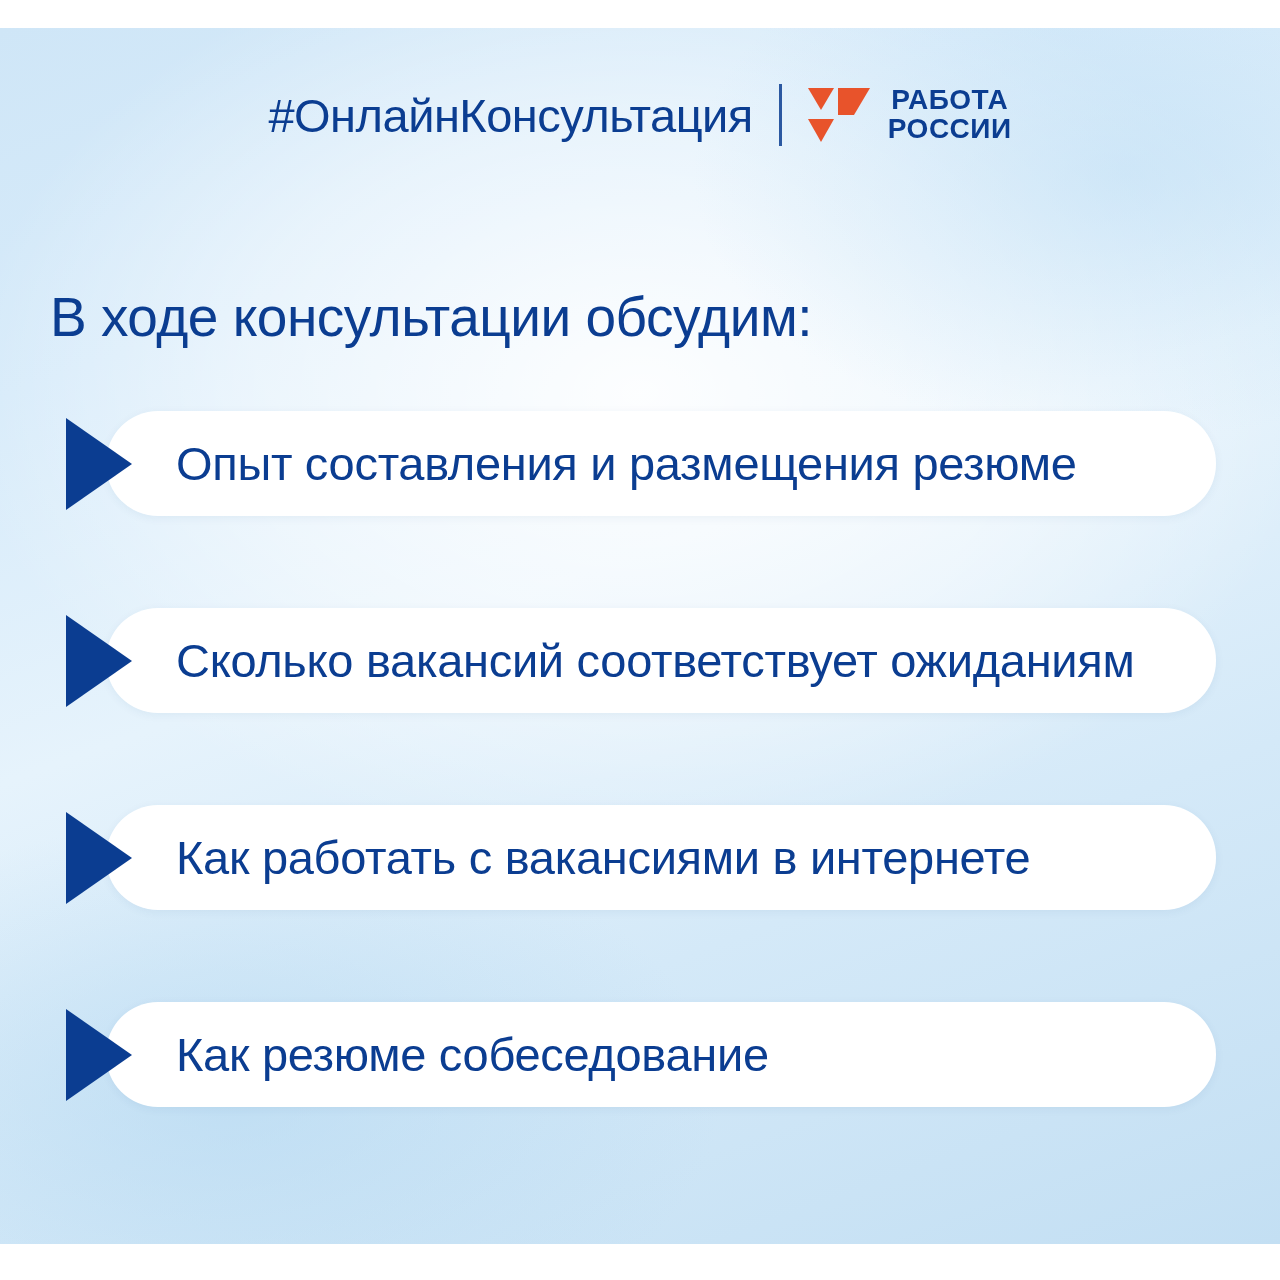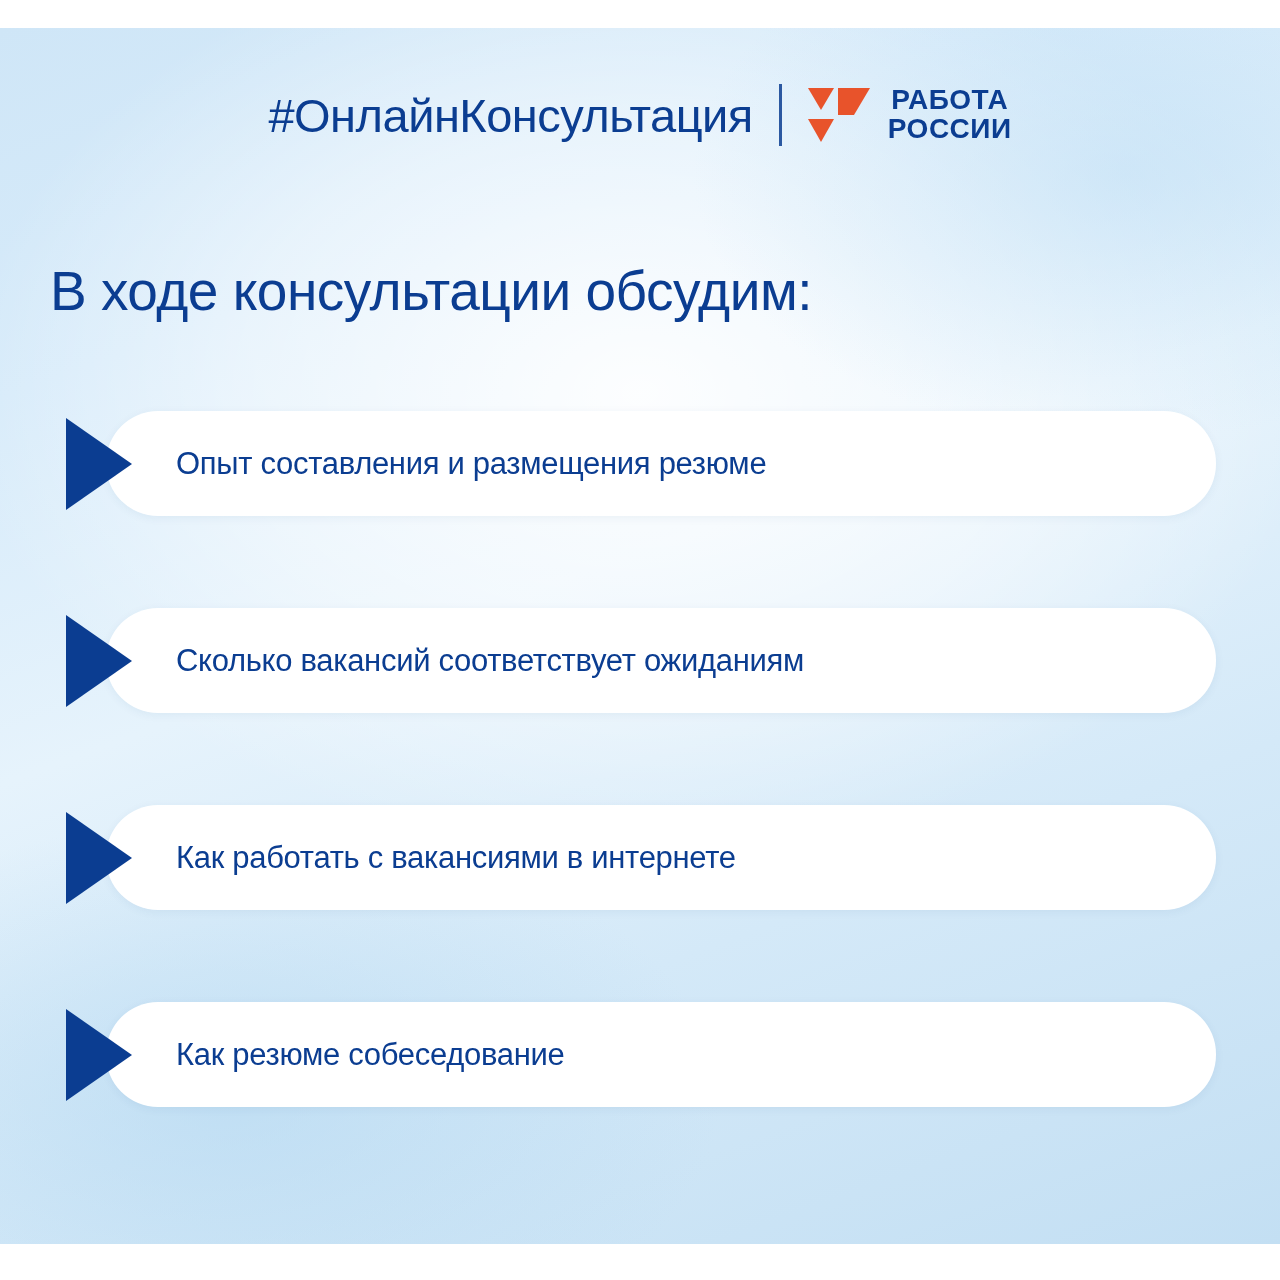--- a/index.html
+++ b/index.html
@@ -78,21 +78,21 @@
   .brand-text span {
     font-size: 28px;
     font-weight: 700;
     color: #0b3d91;
     letter-spacing: 0.5px;
   }
 
   
   .title {
     position: absolute;
-    top: 194px;
+    top: 220px;
     left: 50px;
     right: 60px;
     font-size: 55px;
     font-weight: 400;
     color: #0b3d91;
     letter-spacing: -0.5px;
     z-index: 3;
   }
 
   
@@ -128,21 +128,21 @@
     width: 72px;
     height: 104px;
     flex: 0 0 auto;
     margin-left: 4px;
   }
   .item-arrow svg { display: block; }
   .item-label {
     position: relative;
     z-index: 2;
     margin-left: 42px;
-    font-size: 31px;
+    font-size: 47px;
     font-weight: 400;
     color: #0b3d91;
     letter-spacing: -0.3px;
     white-space: nowrap;
   }
 </style>
 </head>
 <body>
 
 <div class="poster">

